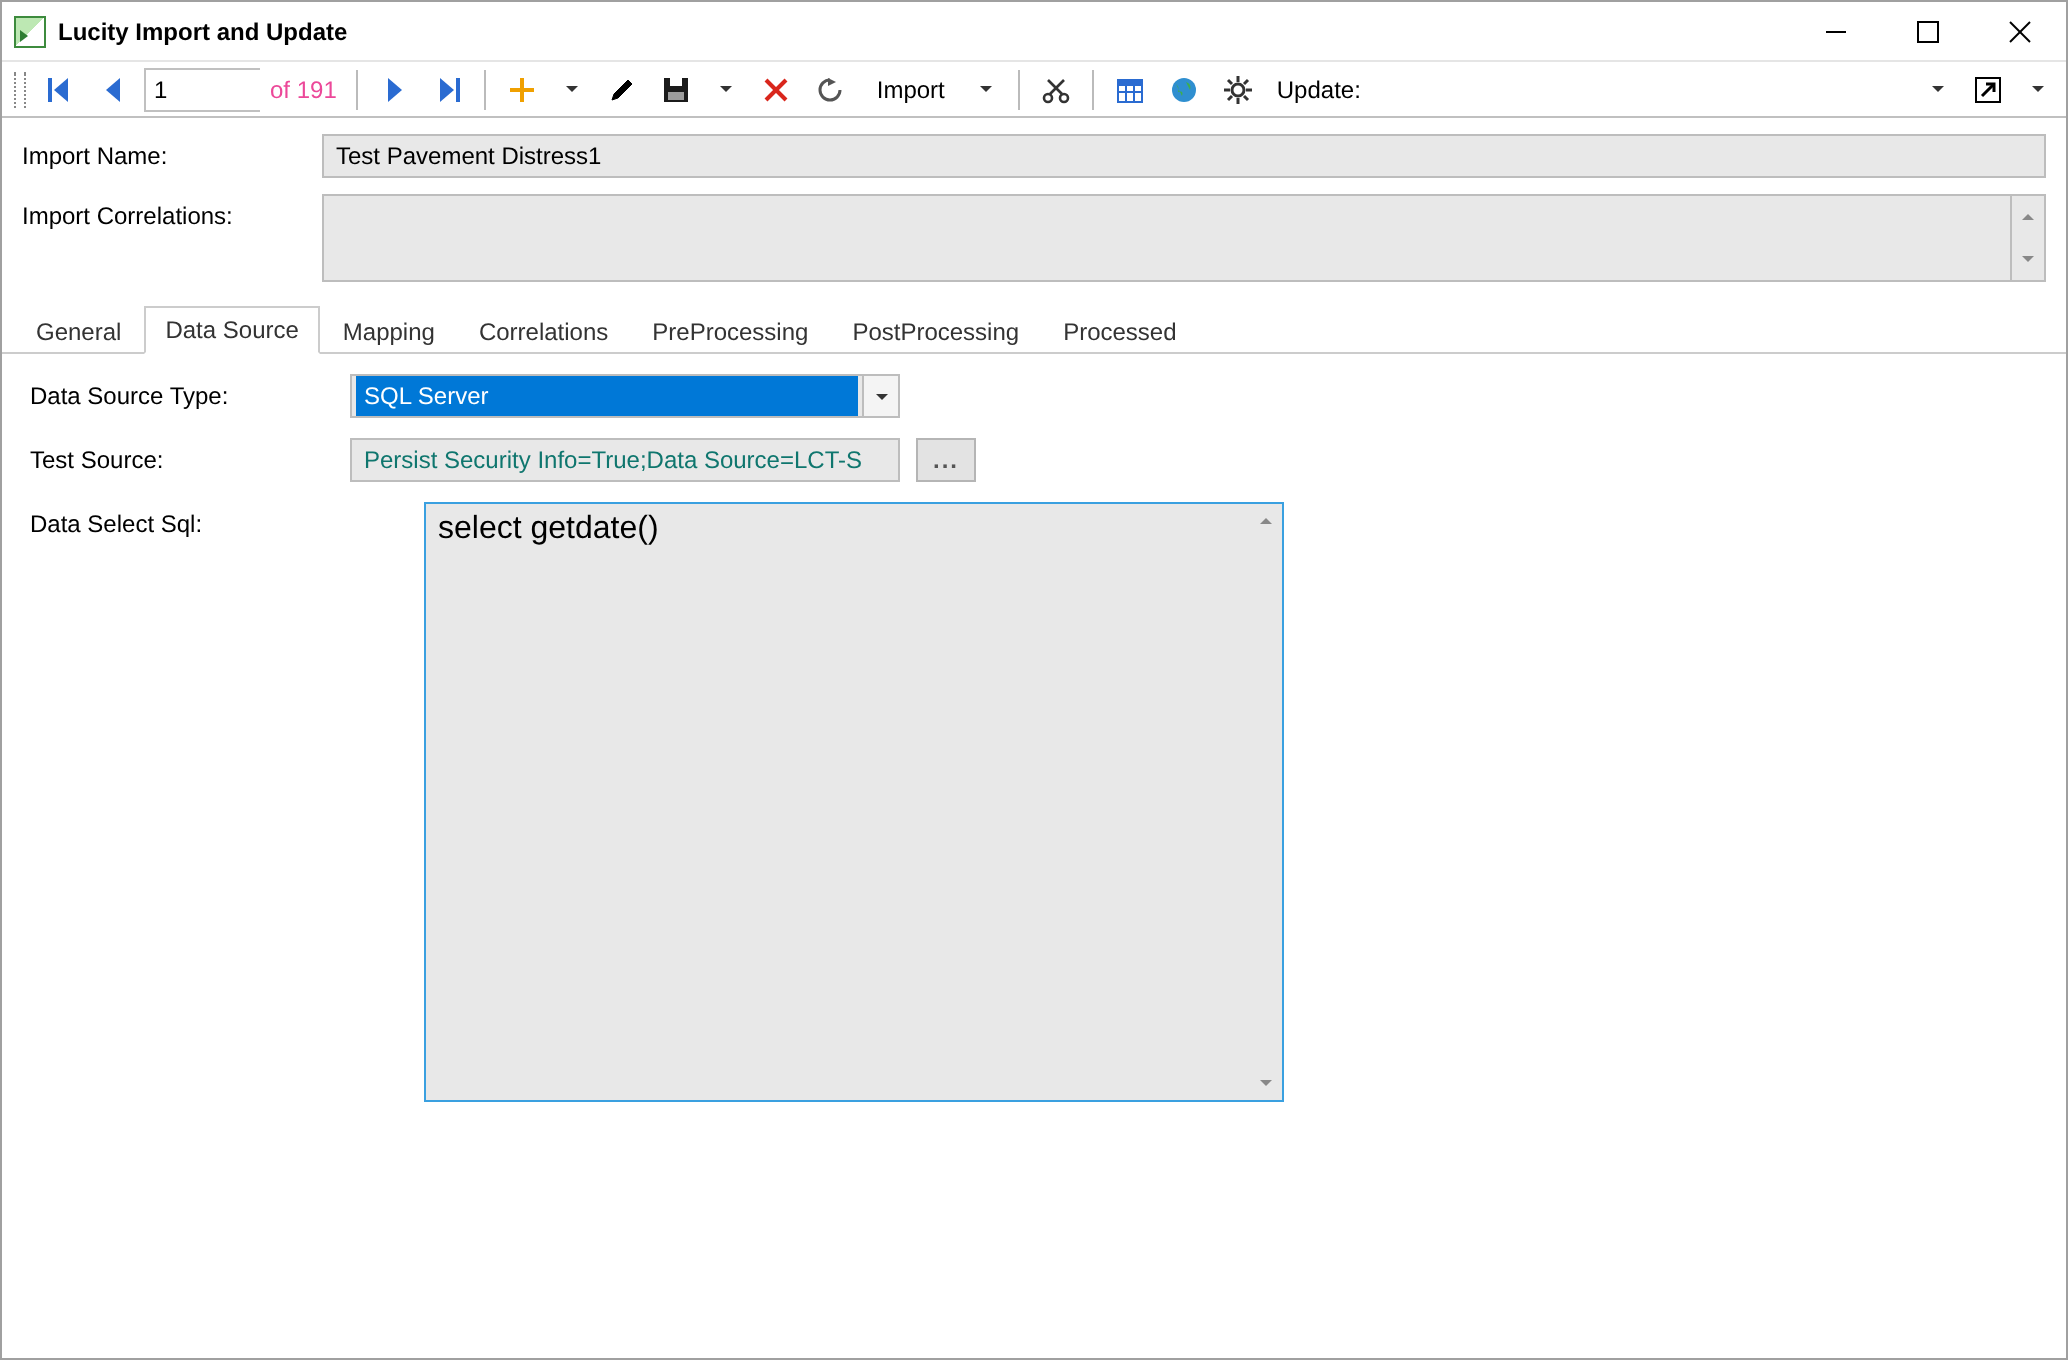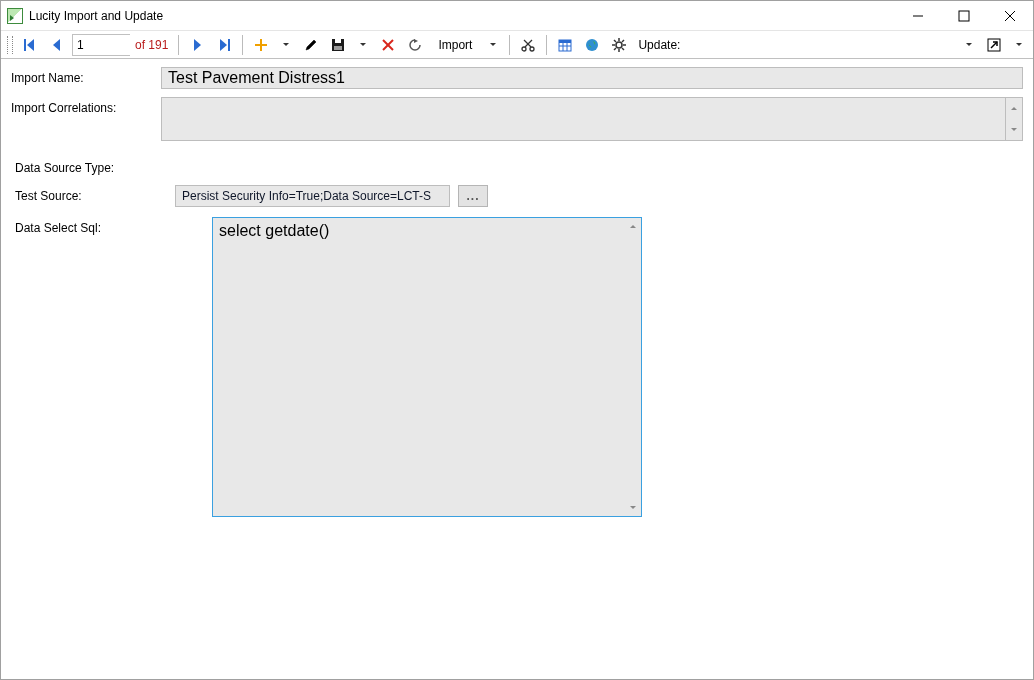--- a/index.html
+++ b/index.html
@@ -34,21 +34,21 @@
   }
   
   .titlebar {
     height: 30px;
     display:flex; align-items:center; justify-content:space-between;
     background:#ffffff;
     border-bottom:1px solid #e5e5e5;
     padding-left:6px;
   }
   .title-left { display:flex; align-items:center; gap:6px; }
-  .title-text { font-size:12px; }
+  .title-text { font-size:12px;font-weight:bold; }
   .app-icon {
     width:16px; height:16px;
     border:1px solid #3d8b3d;
     background-image:linear-gradient(135deg,#bde8b3 0 49%,#ffffff 49% 100%);
     position:relative;
   }
   .app-icon::before {
     content:""; position:absolute; left:2px; top:6px;
     border-left:4px solid #2e7d32; border-top:3px solid transparent; border-bottom:3px solid transparent;
   }
@@ -82,21 +82,21 @@
     cursor:default;
   }
   .pageinput {
     width:58px; height:22px;
     border:1px solid #c0c0c0;
     border-right:none;
     padding:0 4px;
     font-size:12px;
     background:#fff;
   }
-  .pagecap { margin:0 4px 0 2px; color:#b91c1c; }
+  .pagecap { margin:0 4px 0 2px; color:#ec4899; }
   .dropbtn {
     width:10px; display:flex; align-items:center; justify-content:center;
   }
   .caret {
     width:0;height:0;
     border-left:3px solid transparent; border-right:3px solid transparent;
     border-top:3px solid #333;
   }
   .divider { width:1px; height:20px; background:#bbb; margin:0 3px; }
   .toollabel { padding:0 4px; }
@@ -110,21 +110,21 @@
     row-gap:8px;
     align-items:start;
   }
   .fields label { padding-top:4px; }
   .field-input {
     height:22px;
     width:100%;
     background:var(--field-bg);
     border:1px solid var(--field-border);
     padding:0 6px;
-    font-size:16px;
+    font-size:12px;
   }
   .desc-box {
     position:relative;
     width:100%;
     height:44px;
     background:var(--field-bg);
     border:1px solid var(--field-border);
   }
   .desc-box .spin {
     position:absolute; right:0; top:0; bottom:0; width:17px;
@@ -184,21 +184,21 @@
   }
   .combo .dd {
     width:18px; height:100%; display:flex;align-items:center;justify-content:center;
     border-left:1px solid var(--field-border);
     background:#f4f4f4;
   }
   .dstext {
     width:275px; height:22px;
     background:var(--field-bg);
     border:1px solid var(--field-border);
-    color:#0f172a;
+    color:#0f766e;
     padding:0 6px;
     font-size:12px;
     overflow:hidden; white-space:nowrap;
   }
   .browse {
     width:30px; height:22px; margin-left:8px;
     background:#e3e3e3;
     border:1px solid #b5b5b5;
     display:flex;align-items:center;justify-content:center;
     font-weight:bold;
@@ -400,24 +400,41 @@
         <div class="spin-btn">
             <div class="spin-up"></div>
           </div>
         <div class="spin-btn">
             <div class="spin-down"></div>
           </div>
       </div>
     </div>
   </div>
 
+  <div class="tabs">
+    <div class="tab">General</div>
+    <div class="tab active">Data Source</div>
+    <div class="tab">Mapping</div>
+    <div class="tab">Correlations</div>
+    <div class="tab">PreProcessing</div>
+    <div class="tab">PostProcessing</div>
+    <div class="tab">Processed</div>
+  </div>
 
   <div class="tabbody">
     <div class="row">
       <label>Data Source Type:</label>
+      <div style="display:flex;align-items:center;">
+        <div class="combo">
+          <span class="sel">SQL Server</span>
+          <div class="dd">
+              <div class="caret"></div>
+            </div>
+        </div>
+      </div>
     </div>
 
     <div class="row">
       <label>Test Source:</label>
       <div style="display:flex;align-items:center;">
         <input class="dstext" readonly="" value="Persist Security Info=True;Data Source=LCT-S" style="">
         <div class="browse">...</div>
       </div>
     </div>
 

